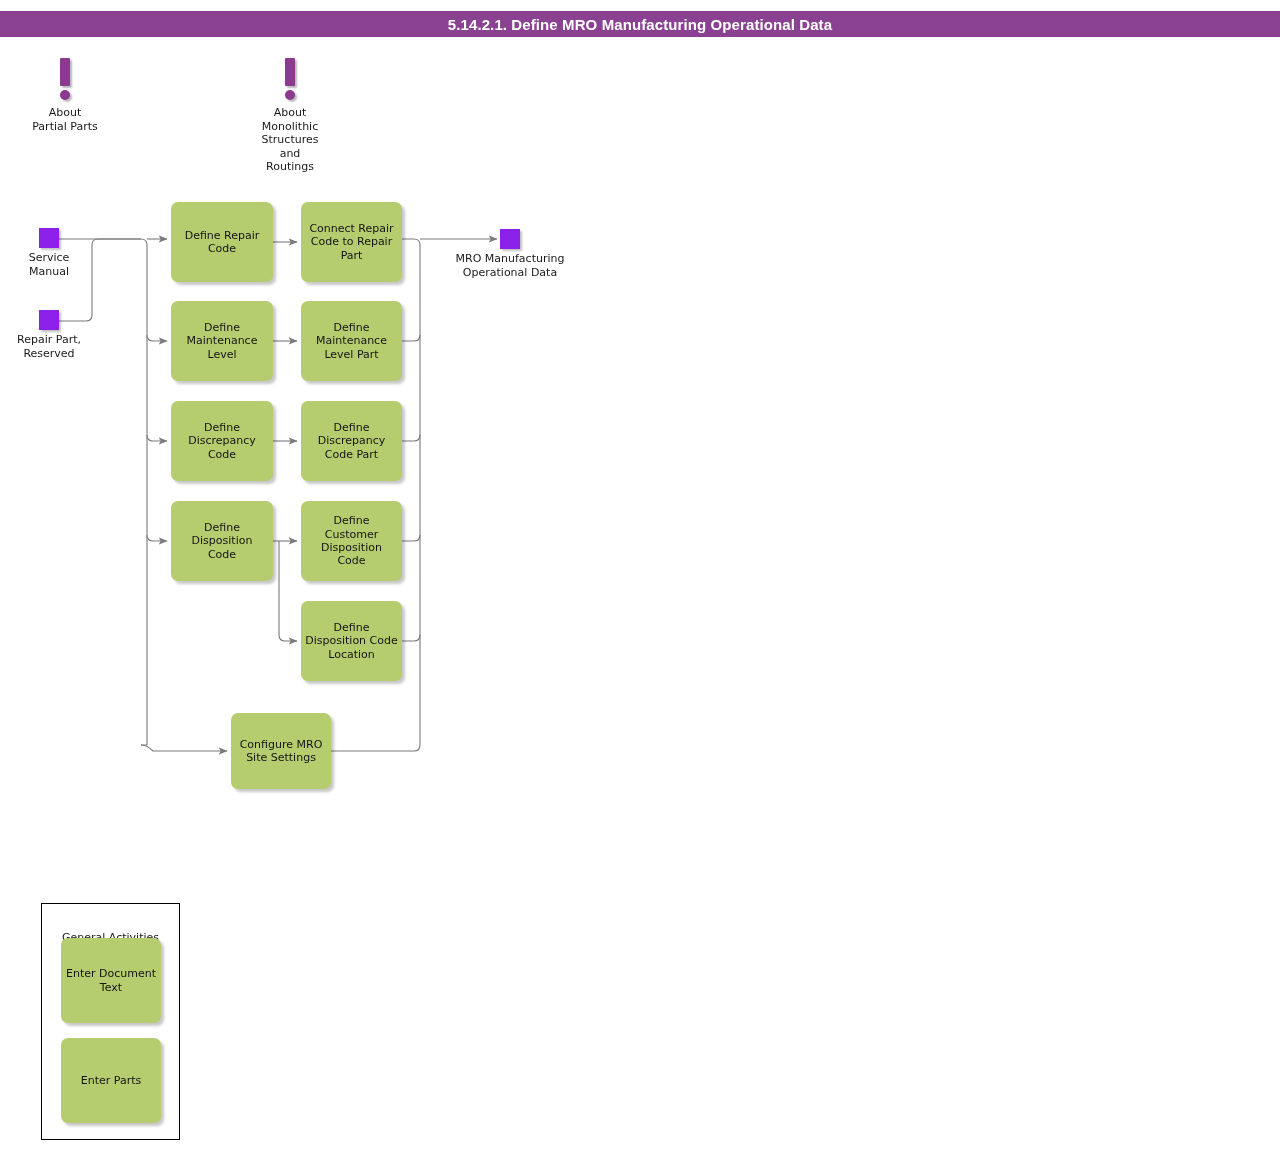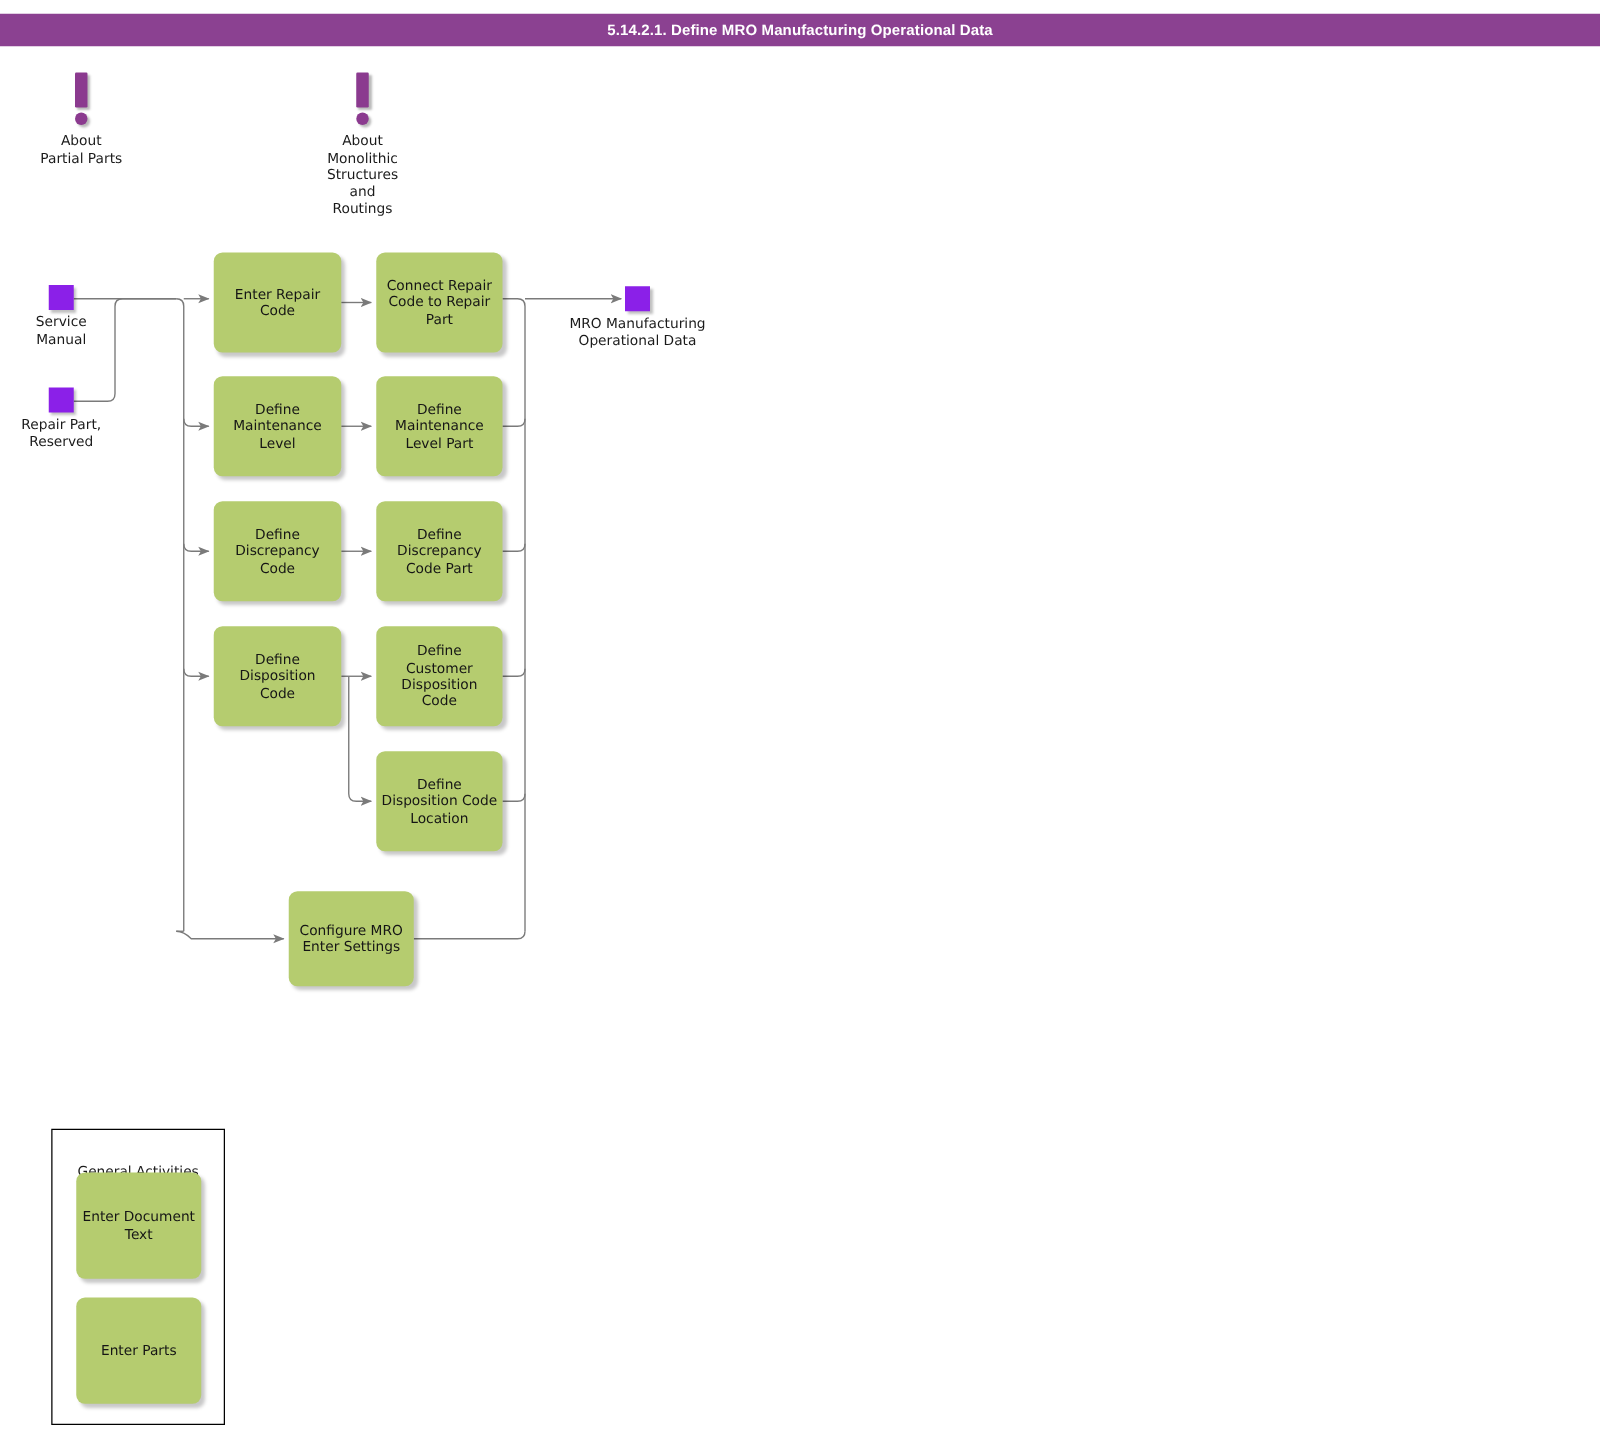--- a/index.html
+++ b/index.html
@@ -29,21 +29,21 @@
     width: 1280px;
     height: 26px;
     background: #8b4191;
     display: flex;
     align-items: center;
     justify-content: center;
   }
   .titlebar .title-text {
     color: #ffffff;
     font-family: "Liberation Sans", sans-serif;
-    font-size: 12px;
+    font-size: 15px;
     font-weight: bold;
     letter-spacing: 0.1px;
     white-space: nowrap;
   }
 
   
   #wires {
     position: absolute;
     left: 0; top: 0;
     width: 1280px;
@@ -234,21 +234,21 @@
 Reserved</div>
   </div>
 
   <div class="data-node" style="left:430px; top:229px;">
     <div class="data-square"></div>
     <div class="data-label">MRO Manufacturing
 Operational Data</div>
   </div>
 
   <div class="activity" style="left:171px; top:202px; width:102px; height:80px;">
-    <span class="activity-label">Enter Repair
+    <span class="activity-label">Define Repair
 Code</span>
   </div>
   <div class="activity" style="left:301px; top:202px; width:101px; height:80px;">
     <span class="activity-label">Connect Repair
 Code to Repair
 Part</span>
   </div>
   <div class="activity" style="left:171px; top:301px; width:102px; height:80px;">
     <span class="activity-label">Define
 Maintenance
@@ -280,21 +280,21 @@
 Disposition
 Code</span>
   </div>
   <div class="activity" style="left:301px; top:601px; width:101px; height:80px;">
     <span class="activity-label">Define
 Disposition Code
 Location</span>
   </div>
   <div class="activity" style="left:231px; top:713px; width:100px; height:76px;">
     <span class="activity-label">Configure MRO
-Enter Settings</span>
+Site Settings</span>
   </div>
 
   <div class="legend" style="left:41px; top:903px; width:139px; height:237px;">
     <div class="legend-title">General Activities</div>
   </div>
   <div class="activity" style="left:61px; top:938px; width:100px; height:85px;">
     <span class="activity-label">Enter Document
 Text</span>
   </div>
   <div class="activity" style="left:61px; top:1038px; width:100px; height:85px;">

